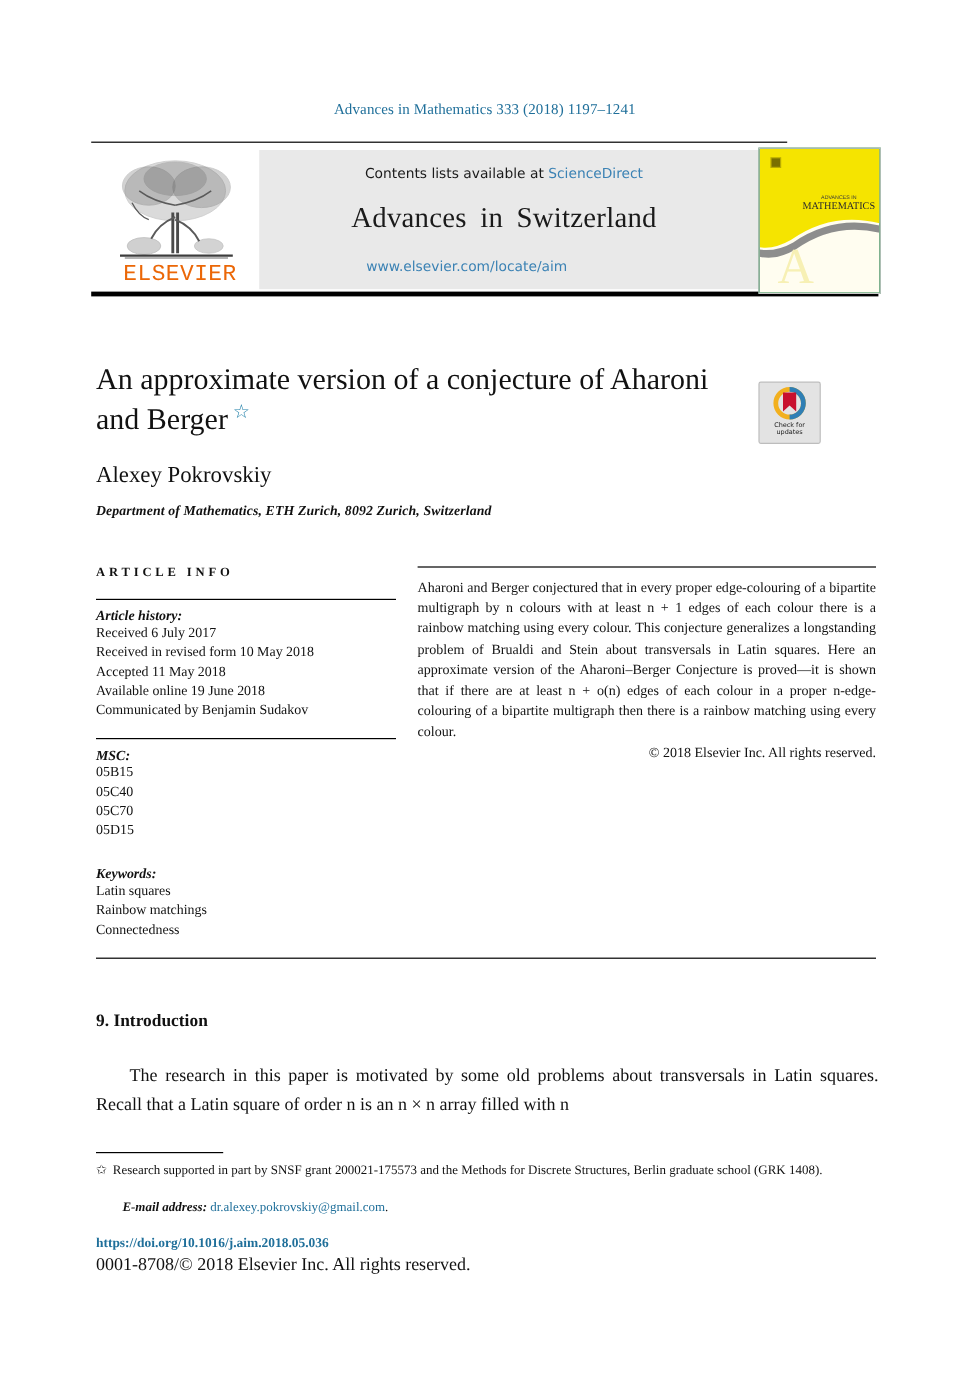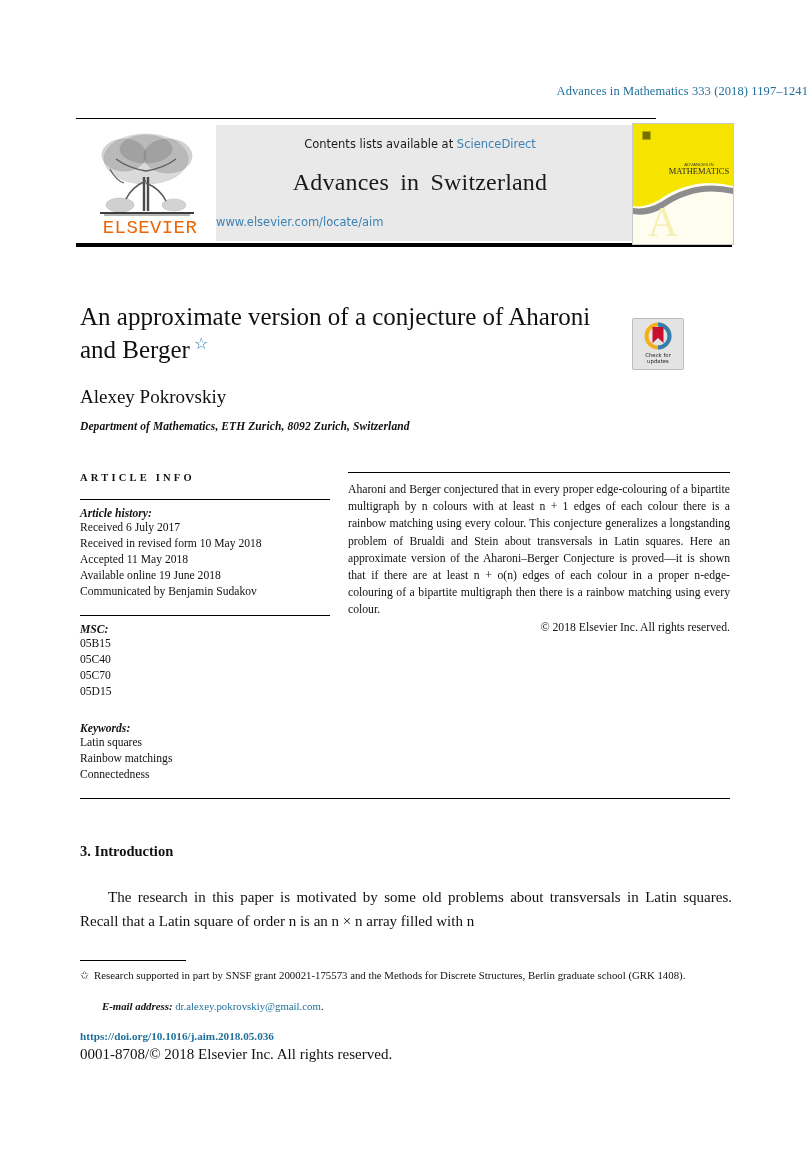--- a/index.html
+++ b/index.html
@@ -21,21 +21,21 @@
     width: 808px;
     height: 1162px;
   }
 
   
   .running-head {
     position: absolute;
     left: 0;
     top: 84px;
     width: 808px;
-    text-align: right;
+    text-align: center;
     font-size: 12.5px;
     color: #1f6f9a;
     letter-spacing: .1px;
   }
 
   
   .masthead {
     position: absolute;
     left: 76px;
     top: 118px;
@@ -102,21 +102,21 @@
     text-align: center;
     font-size: 24px;
     color: #1a1a1a;
     letter-spacing: .2px;
     word-spacing: 5px;
   }
   .banner-url {
     position: absolute;
     left: 0; bottom: 12px;
     width: 346px;
-    text-align: left;
+    text-align: center;
     font-family: "DejaVu Sans", sans-serif;
     font-size: 11.5px;
     color: #3b82b4;
   }
   .cover-thumb {
     position: absolute;
     left: 556px;
     top: 4px;
     width: 100px;
     height: 120px;
@@ -425,21 +425,21 @@
   </div>
 
   <div class="col-right">
     <div class="hr-block-wide"></div>
     <div class="abstract-text">Aharoni and Berger conjectured that in every proper edge-colouring of a bipartite multigraph by n colours with at least n + 1 edges of each colour there is a rainbow matching using every colour. This conjecture generalizes a longstanding problem of Brualdi and Stein about transversals in Latin squares. Here an approximate version of the Aharoni–Berger Conjecture is proved—it is shown that if there are at least n + o(n) edges of each colour in a proper n-edge-colouring of a bipartite multigraph then there is a rainbow matching using every colour.</div>
     <div class="copyright-line">© 2018 Elsevier Inc. All rights reserved.</div>
   </div>
 
   <div class="rule-below-info"></div>
 
-  <div class="section-title">3. Introduction</div>
+  <div class="section-title">9. Introduction</div>
   <div class="body-par">The research in this paper is motivated by some old problems about transversals in Latin squares. Recall that a Latin square of order n is an n × n array filled with n</div>
 
   <div class="foot-rule"></div>
   <div class="footnote">
     <span class="fstar">✩</span><span>Research supported in part by SNSF grant 200021-175573 and the Methods for Discrete Structures, Berlin graduate school (GRK 1408).</span>
   </div>
   <div class="footnote-email">
     <span class="lbl">E-mail address:</span>
     <span class="mail">dr.alexey.pokrovskiy@gmail.com</span><span>.</span>
   </div>

